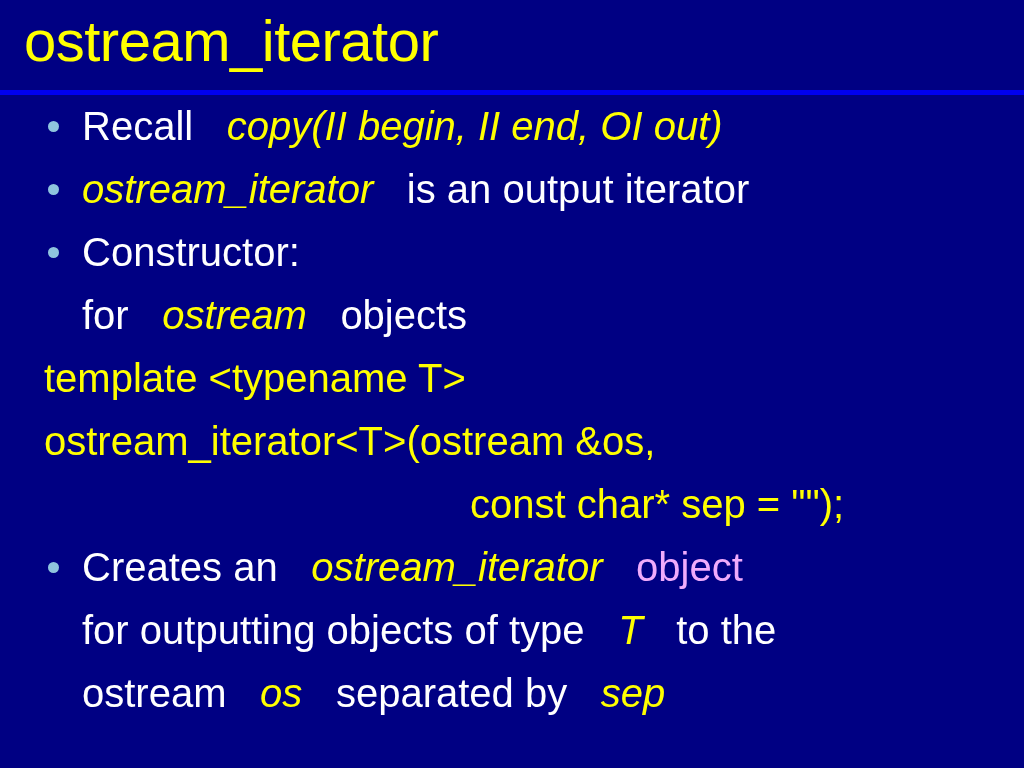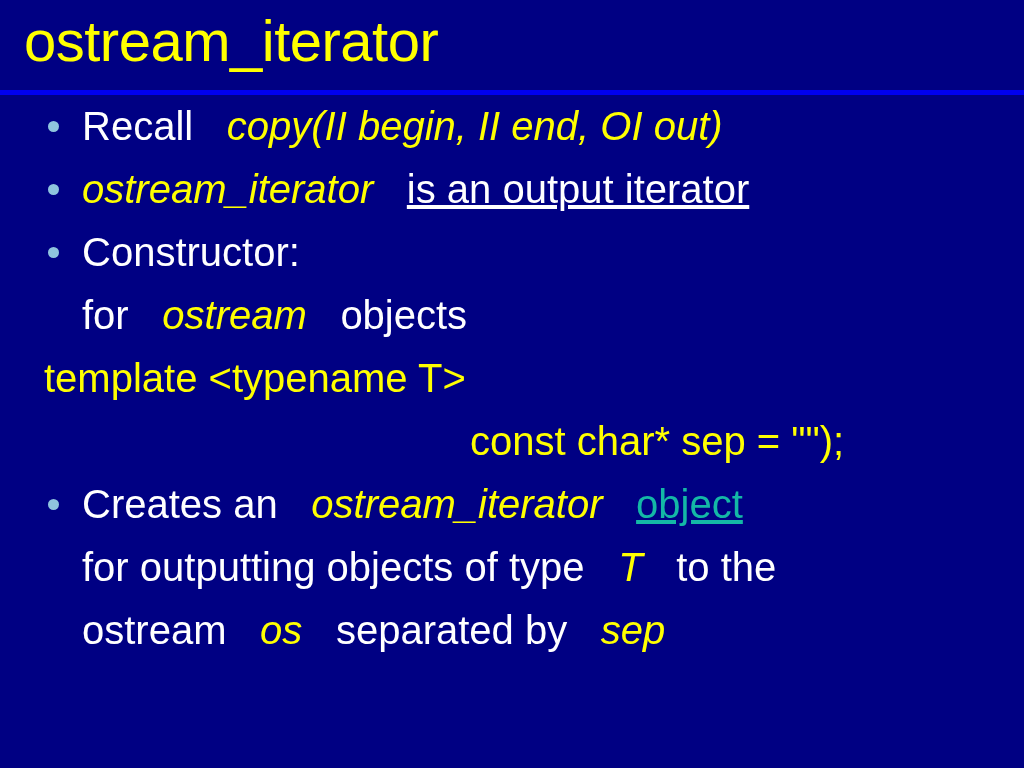--- a/index.html
+++ b/index.html
@@ -106,37 +106,38 @@
 
   <div id="body-area">
 
     <div class="line bullet-line">
       <span class="bullet-dot" style="background: rgb(143, 196, 222);"></span>
       <span class="w" style="color: rgb(255, 255, 255);">Recall</span><span class="sp"></span><span class="sp"></span><span class="y" style="color: rgb(255, 255, 0);">copy(II begin, II end, OI out)</span>
     </div>
 
     <div class="line bullet-line">
       <span class="bullet-dot" style="background: rgb(143, 196, 222);"></span>
-      <span class="y" style="color: rgb(255, 255, 0);">ostream_iterator</span><span class="sp"></span><span class="sp"></span><span class="w" style="color: rgb(255, 255, 255); text-decoration: underline;">is an output iterator</span>
+      <span class="y" style="color: rgb(255, 255, 0);">ostream_iterator</span><span class="sp"></span><span class="sp"></span><span class="w" style="color: rgb(255, 255, 255);">is an output iterator</span>
     </div>
     <div class="line bullet-line">
       <span class="bullet-dot" style="background: rgb(143, 196, 222);"></span>
       <span class="w" style="color: rgb(255, 255, 255);">Constructor:</span>
     </div>
 
     <div class="line cont-line">
       <span class="w" style="color: rgb(255, 255, 255);">for</span><span class="sp"></span><span class="sp"></span><span class="y" style="color: rgb(255, 255, 0);">ostream</span><span class="sp"></span><span class="sp"></span><span class="w" style="color: rgb(255, 255, 255);">objects</span>
     </div>
 
     <div class="line code-line" style="color: rgb(255, 255, 0);">template  &lt;typename  T&gt;</div>
+    <div class="line code-line" style="color: rgb(255, 255, 0);">ostream_iterator&lt;T&gt;(ostream  &amp;os,</div>
     <div class="line code-line indented" style="color: rgb(255, 255, 0);">const  char*  sep  =  "");</div>
 
     <div class="line bullet-line">
       <span class="bullet-dot" style="background: rgb(143, 196, 222);"></span>
-      <span class="w" style="color: rgb(255, 255, 255);">Creates an</span><span class="sp"></span><span class="sp"></span><span class="y" style="color: rgb(255, 255, 0);">ostream_iterator</span><span class="sp"></span><span class="sp"></span><span class="w" style="color: #14b8a6; text-decoration: underline;">object</span>
+      <span class="w" style="color: rgb(255, 255, 255);">Creates an</span><span class="sp"></span><span class="sp"></span><span class="y" style="color: rgb(255, 255, 0);">ostream_iterator</span><span class="sp"></span><span class="sp"></span><span class="w" style="color: #f0abfc;">object</span>
     </div>
     <div class="line cont-line">
       <span class="w" style="color: rgb(255, 255, 255);">for outputting objects of type</span><span class="sp"></span><span class="sp"></span><span class="y" style="color: rgb(255, 255, 0);">T</span><span class="sp"></span><span class="sp"></span><span class="w" style="color: rgb(255, 255, 255);">to the</span>
     </div>
     <div class="line cont-line">
       <span class="w" style="color: rgb(255, 255, 255);">ostream</span><span class="sp"></span><span class="sp"></span><span class="y" style="color: rgb(255, 255, 0);">os</span><span class="sp"></span><span class="sp"></span><span class="w" style="color: rgb(255, 255, 255);">separated by</span><span class="sp"></span><span class="sp"></span><span class="y" style="color: rgb(255, 255, 0);">sep</span>
     </div>
 
   </div>
 </div>

